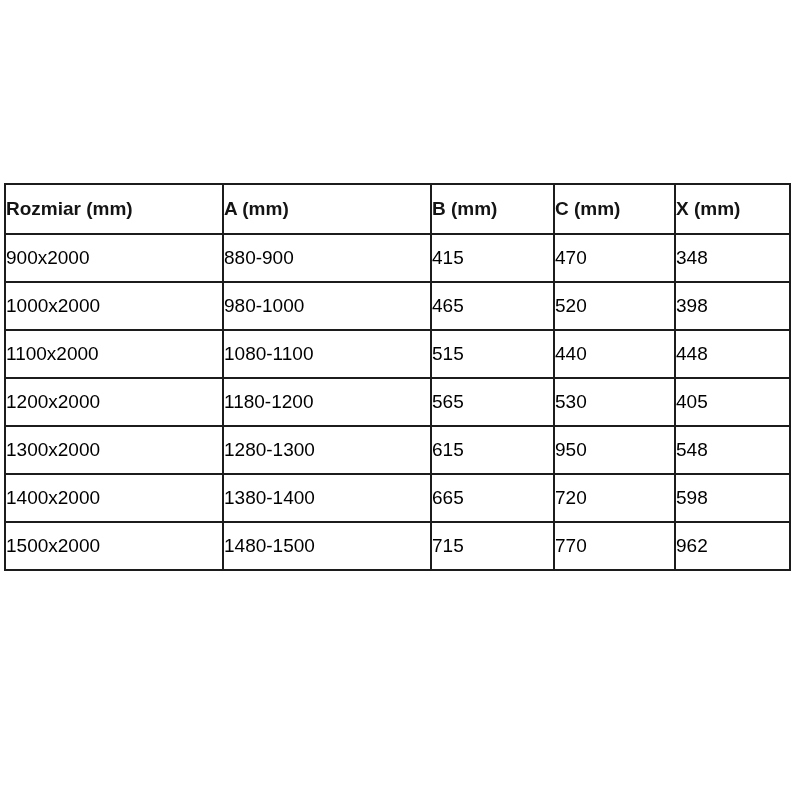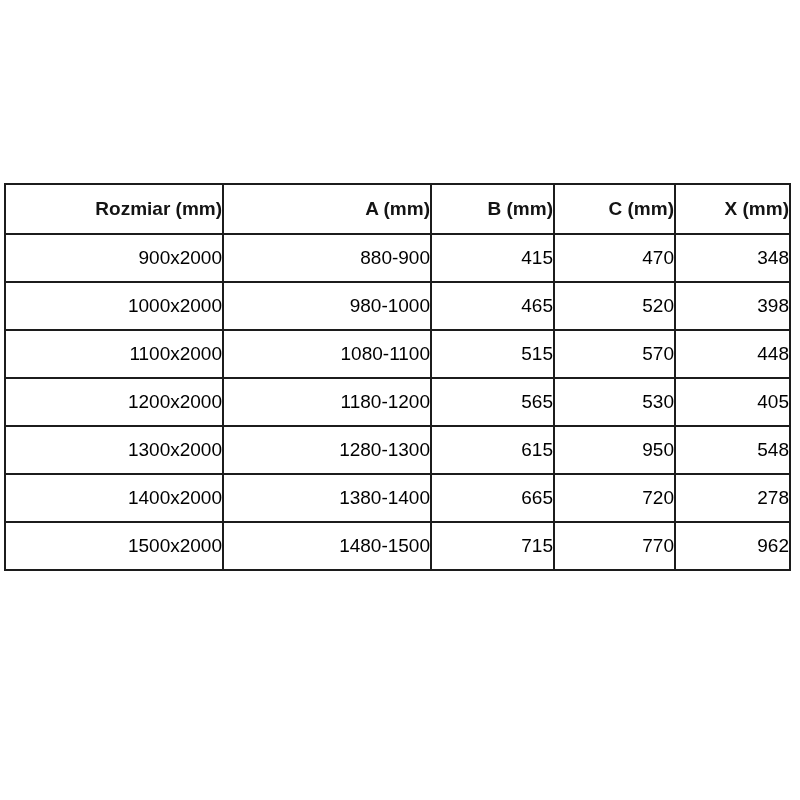--- a/index.html
+++ b/index.html
@@ -23,21 +23,21 @@
     left: 4px;
     top: 183px;
     width: 785px;
     border-collapse: collapse;
     table-layout: fixed;
     background: #ffffff;
   }
   table.size-table th,
   table.size-table td {
     border: 2px solid #1c1c1c;
-    text-align: right;
+    text-align: left;
     vertical-align: middle;
     padding: 0;
     overflow: hidden;
     white-space: nowrap;
   }
   table.size-table th {
     height: 48px;
     font-size: 19px;
     font-weight: bold;
     color: #141414;
@@ -87,21 +87,21 @@
         <td>1000x2000</td>
         <td>980-1000</td>
         <td>465</td>
         <td>520</td>
         <td>398</td>
       </tr>
       <tr>
         <td>1100x2000</td>
         <td>1080-1100</td>
         <td>515</td>
-        <td>570</td>
+        <td>440</td>
         <td>448</td>
       </tr>
       <tr>
         <td>1200x2000</td>
         <td>1180-1200</td>
         <td>565</td>
         <td>530</td>
         <td>405</td>
       </tr>
       <tr>
@@ -109,21 +109,21 @@
         <td>1280-1300</td>
         <td>615</td>
         <td>950</td>
         <td>548</td>
       </tr>
       <tr>
         <td>1400x2000</td>
         <td>1380-1400</td>
         <td>665</td>
         <td>720</td>
-        <td>278</td>
+        <td>598</td>
       </tr>
       <tr>
         <td>1500x2000</td>
         <td>1480-1500</td>
         <td>715</td>
         <td>770</td>
         <td>962</td>
       </tr>
     </tbody>
   </table>

